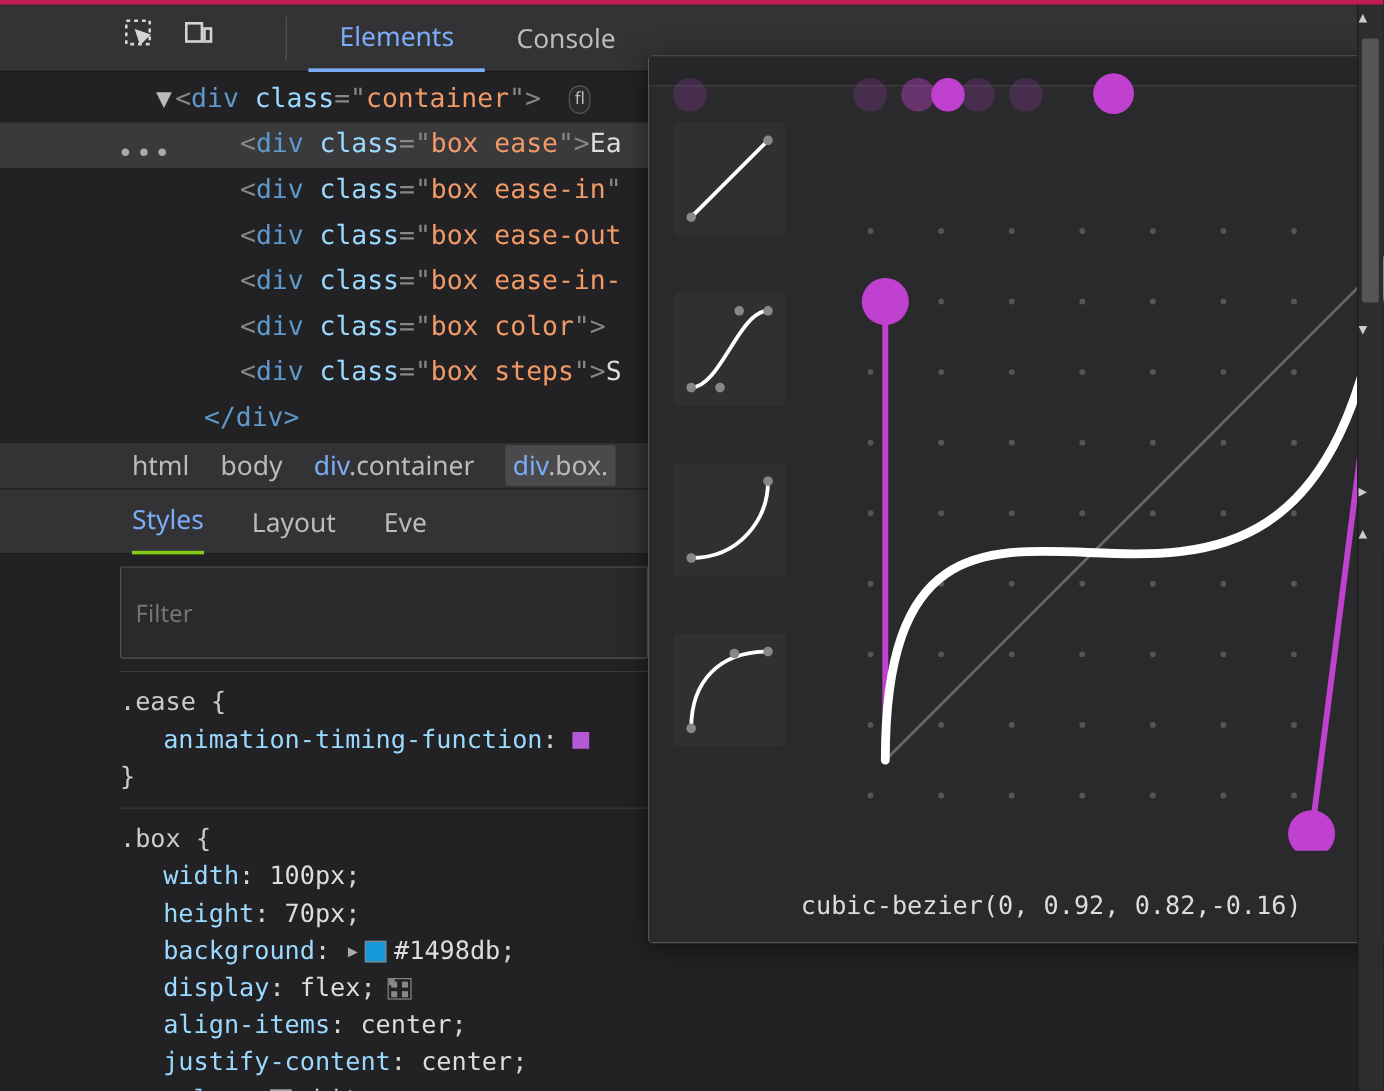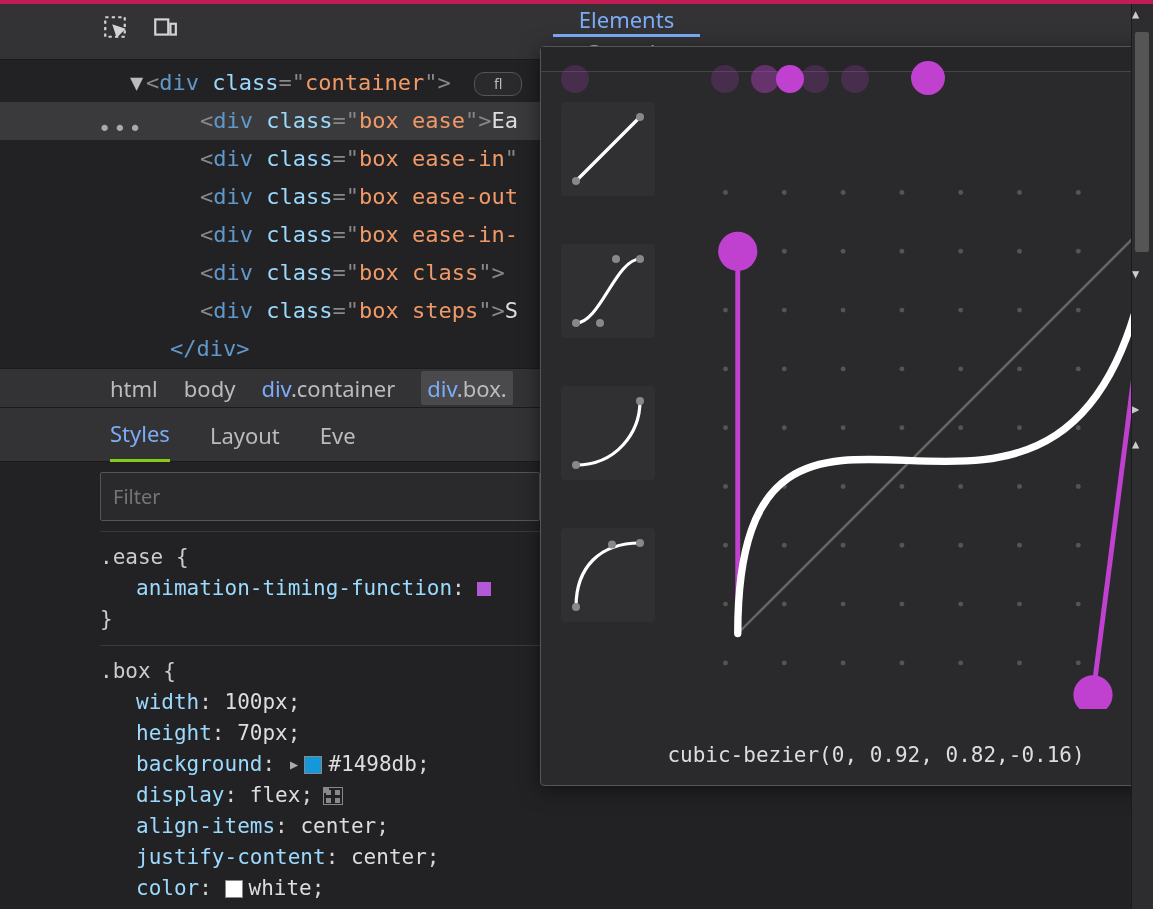--- a/index.html
+++ b/index.html
@@ -17,21 +17,20 @@
     background: #c21c54;
     height: 4px;
   }
   .tabbar {
     height: 56px;
     background: #333336;
     border-bottom: 1px solid #1b1b1e;
     display: flex;
     align-items: center;
     padding-left: 100px;
-    flex-direction: column;
   }
   .toolbar-icons {
     position: absolute;
     left: 100px;
     top: 14px;
     display: flex;
     gap: 20px;
     color: #d4d4d4;
   }
   .toolbar-icons svg { width: 30px; height: 26px; }
@@ -84,21 +83,21 @@
   }
   .angle { color: #888; }
   .tag { color: #5f98cb; }
   .attr-name { color: #9bdafe; }
   .attr-val { color: #f29a67; }
   .text-node { color: #ddd; }
   .badge {
     display:inline-block;
     border:1px solid #555;
     border-radius:10px;
-    padding: 0 19px;
+    padding: 0 4px;
     font-size:14px;
     font-family: system-ui;
     color:#bbb;
     background:#2a2a2d;
     margin-left:10px;
     line-height: 22px;
     vertical-align: middle;
   }
 
   .breadcrumbs {
@@ -133,21 +132,21 @@
 
   .filter-row {
     padding: 10px 100px 10px 100px;
     background:#222225;
   }
   .filter-input {
     width: 440px;
     background:#2a2a2d;
     border:1px solid #555;
     color:#bbb;
-    padding: 10px 12px;
+    padding: 24px 12px;
     font-size: 20px;
     font-family: system-ui;
     border-radius:2px;
   }
 
   .css-rules {
     font-family: Menlo, Consolas, monospace;
     font-size: 21px;
     line-height: 31px;
     padding-left: 100px;
@@ -310,21 +309,21 @@
   <div class="dom-line parent"><span class="caret">▼</span><span class="angle">&lt;</span><span class="tag">div</span> <span class="attr-name">class</span><span class="angle">="</span><span class="attr-val">container</span><span class="angle">"&gt;</span> <span class="badge">fl</span></div>
 
   <div class="dom-line child selected"><span class="angle">&lt;</span><span class="tag">div</span> <span class="attr-name">class</span><span class="angle">="</span><span class="attr-val">box ease</span><span class="angle">"&gt;</span><span class="text-node">Ea</span></div>
 
   <div class="dom-line child"><span class="angle">&lt;</span><span class="tag">div</span> <span class="attr-name">class</span><span class="angle">="</span><span class="attr-val">box ease-in</span><span class="angle">"</span></div>
 
   <div class="dom-line child"><span class="angle">&lt;</span><span class="tag">div</span> <span class="attr-name">class</span><span class="angle">="</span><span class="attr-val">box ease-out</span></div>
 
   <div class="dom-line child"><span class="angle">&lt;</span><span class="tag">div</span> <span class="attr-name">class</span><span class="angle">="</span><span class="attr-val">box ease-in-</span></div>
 
-  <div class="dom-line child"><span class="angle">&lt;</span><span class="tag">div</span> <span class="attr-name">class</span><span class="angle">="</span><span class="attr-val">box class</span><span class="angle">"&gt;</span></div>
+  <div class="dom-line child"><span class="angle">&lt;</span><span class="tag">div</span> <span class="attr-name">class</span><span class="angle">="</span><span class="attr-val">box color</span><span class="angle">"&gt;</span></div>
 
   <div class="dom-line child"><span class="angle">&lt;</span><span class="tag">div</span> <span class="attr-name">class</span><span class="angle">="</span><span class="attr-val">box steps</span><span class="angle">"&gt;</span><span class="text-node">S</span></div>
 
   <div class="dom-line close">&lt;/div&gt;</div>
 </div>
 
 <div class="breadcrumbs">
   <span class="bc">html</span>
   <span class="bc">body</span>
   <span class="bc"><span class="tag-blue">div</span>.container</span>

